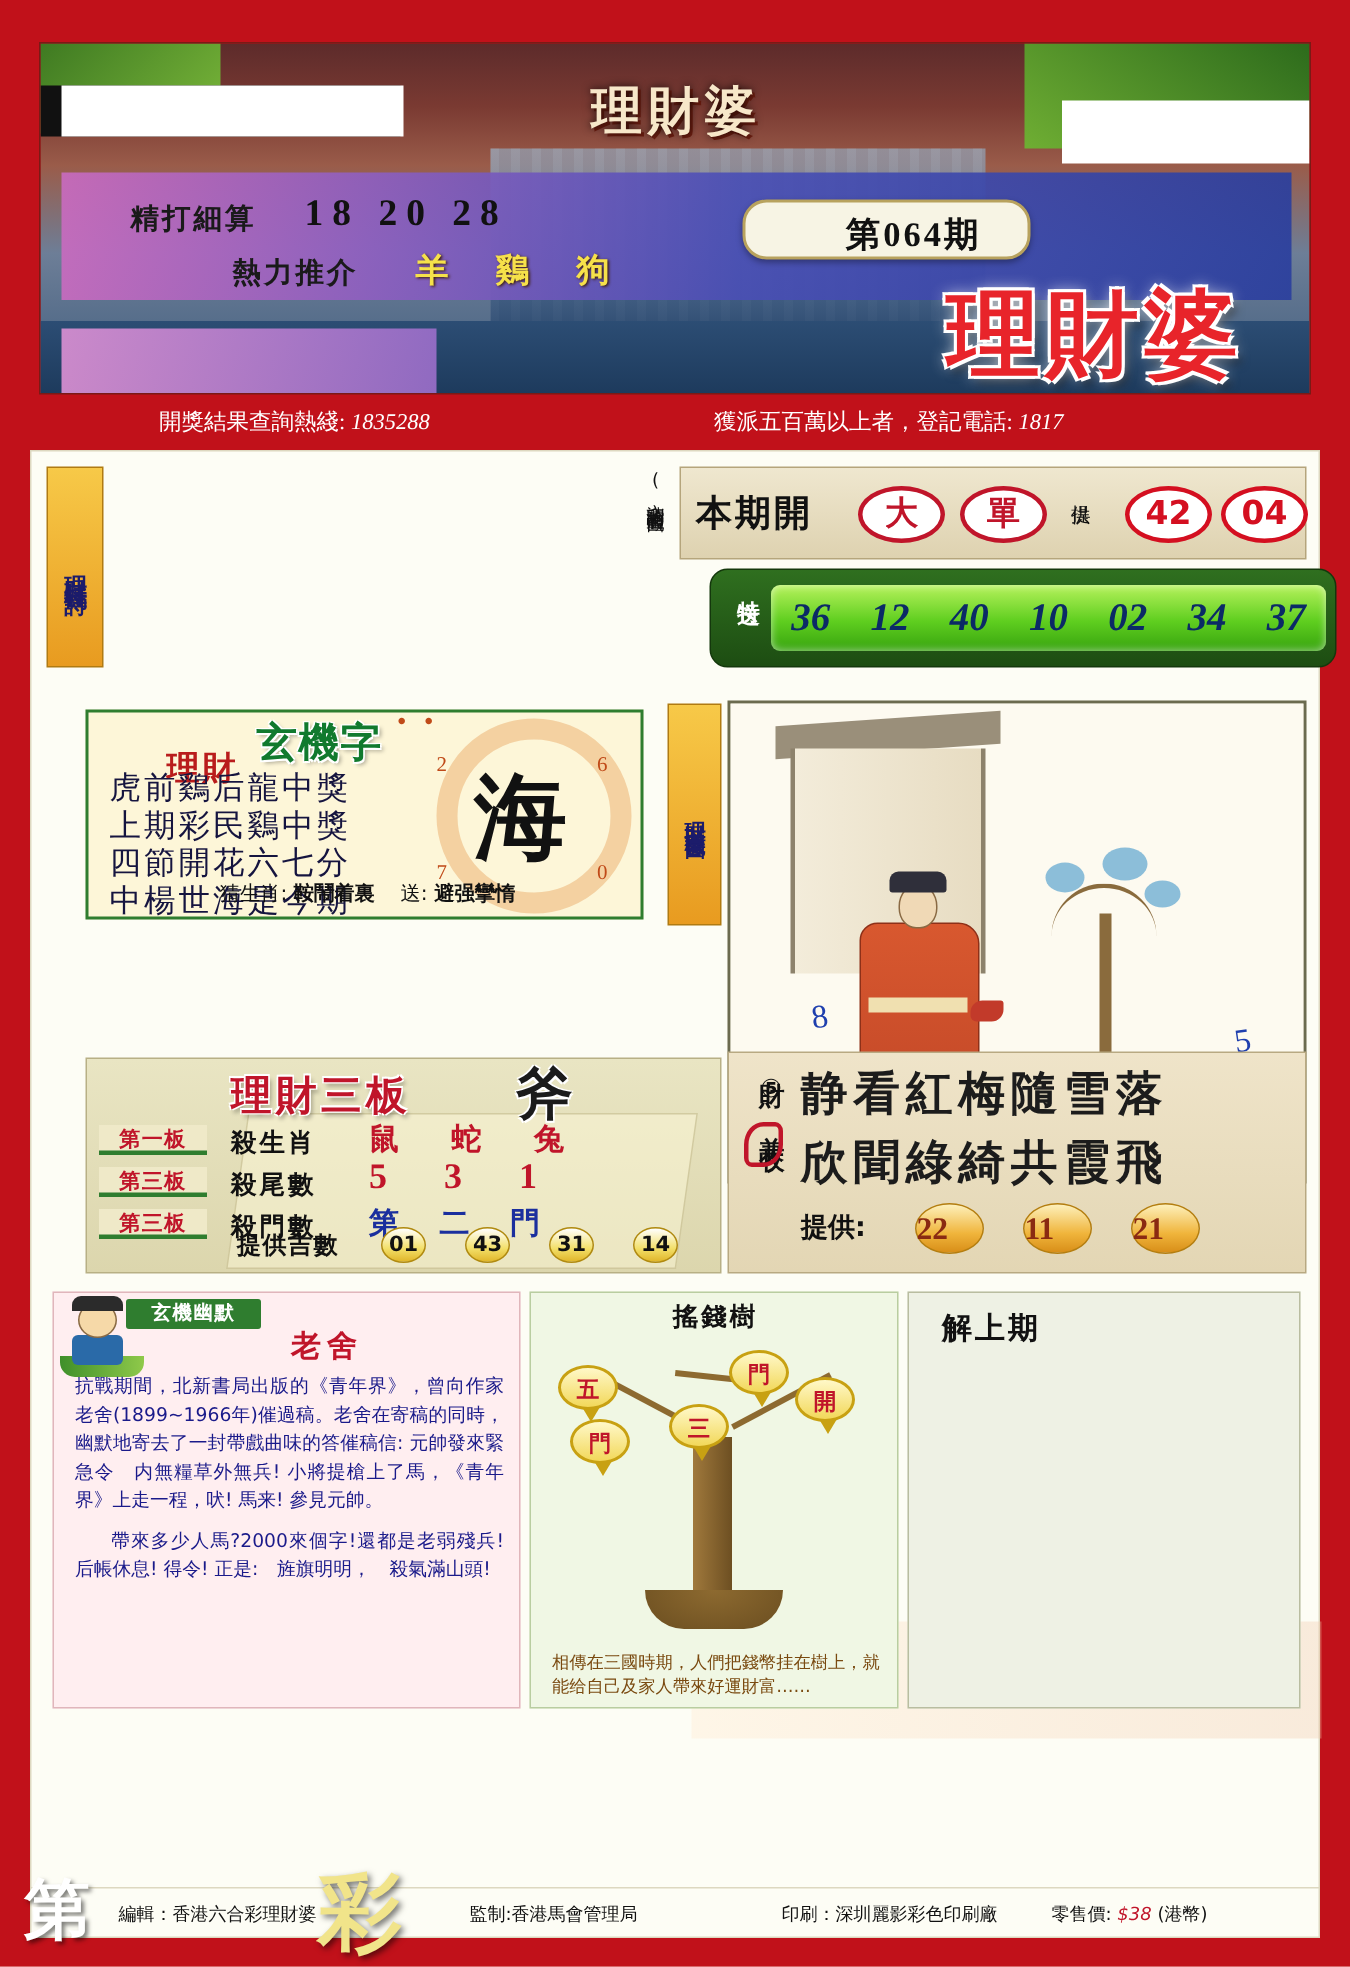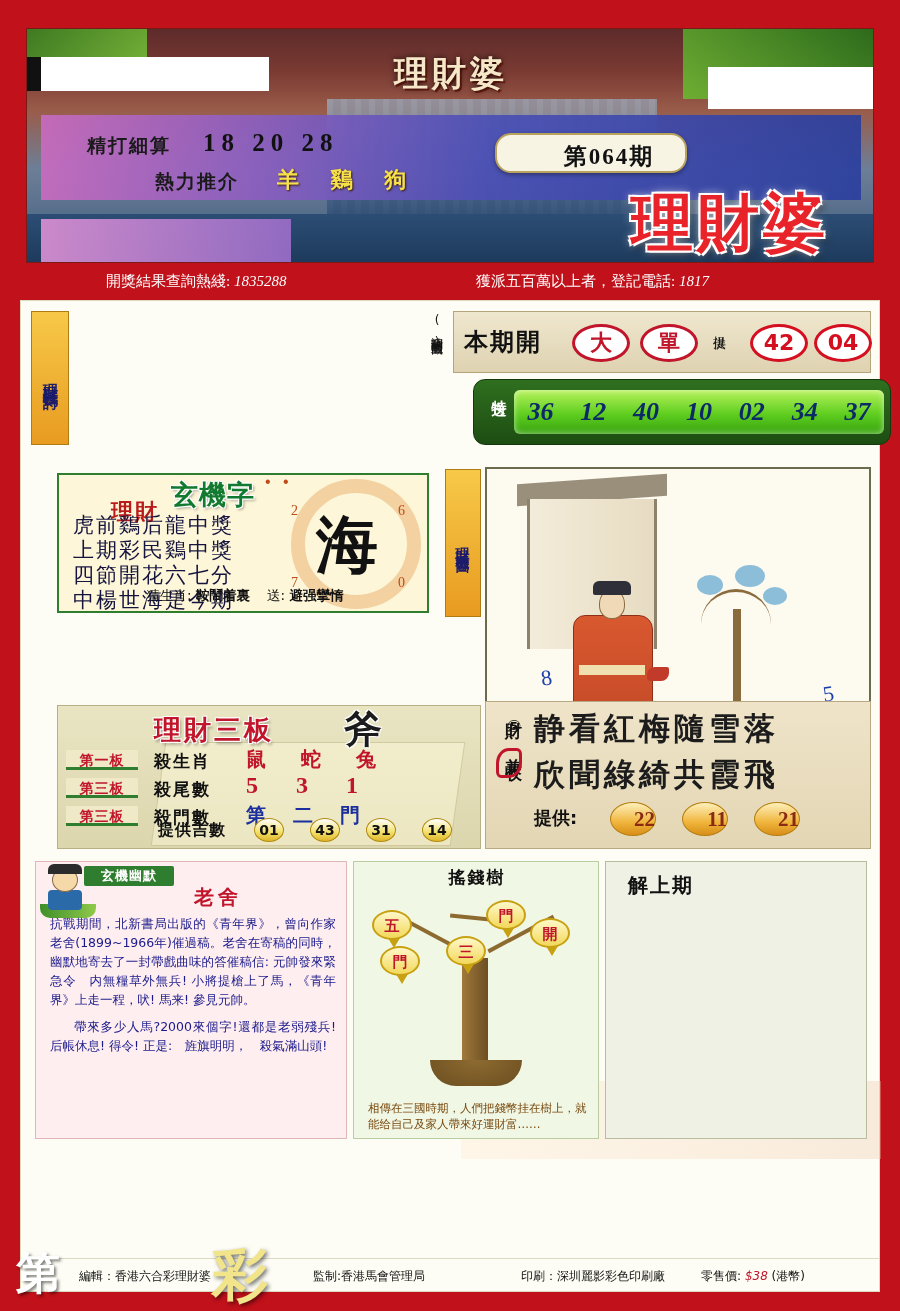--- a/index.html
+++ b/index.html
@@ -430,21 +430,21 @@
   .cai-line.l2 { top:52px; }
   .cai-sup {
     position:absolute; left:48px; top:104px;
     font-family:"DejaVu Sans", sans-serif; font-size:18px; font-weight:bold; color:#111;
   }
   .cai-ball {
     position:absolute; top:100px; width:46px; height:34px;
     border-radius:50%;
     background:linear-gradient(180deg,#fdf0bb,#f0b53c 60%,#d88e18);
     border:1px solid #b47e10;
-    text-align:right; line-height:32px;
+    text-align:left; line-height:32px;
     font-family:"Liberation Serif", serif; font-size:21px; font-weight:bold; color:#8a2a12;
   }
   
   .humor-box {
     position:absolute; left:14px; top:560px; width:312px; height:278px;
     background:#ffeef0;
     border:1px solid #e0b6bb;
   }
   .humor-tag {
     position:absolute; left:48px; top:4px; width:90px; height:20px;

